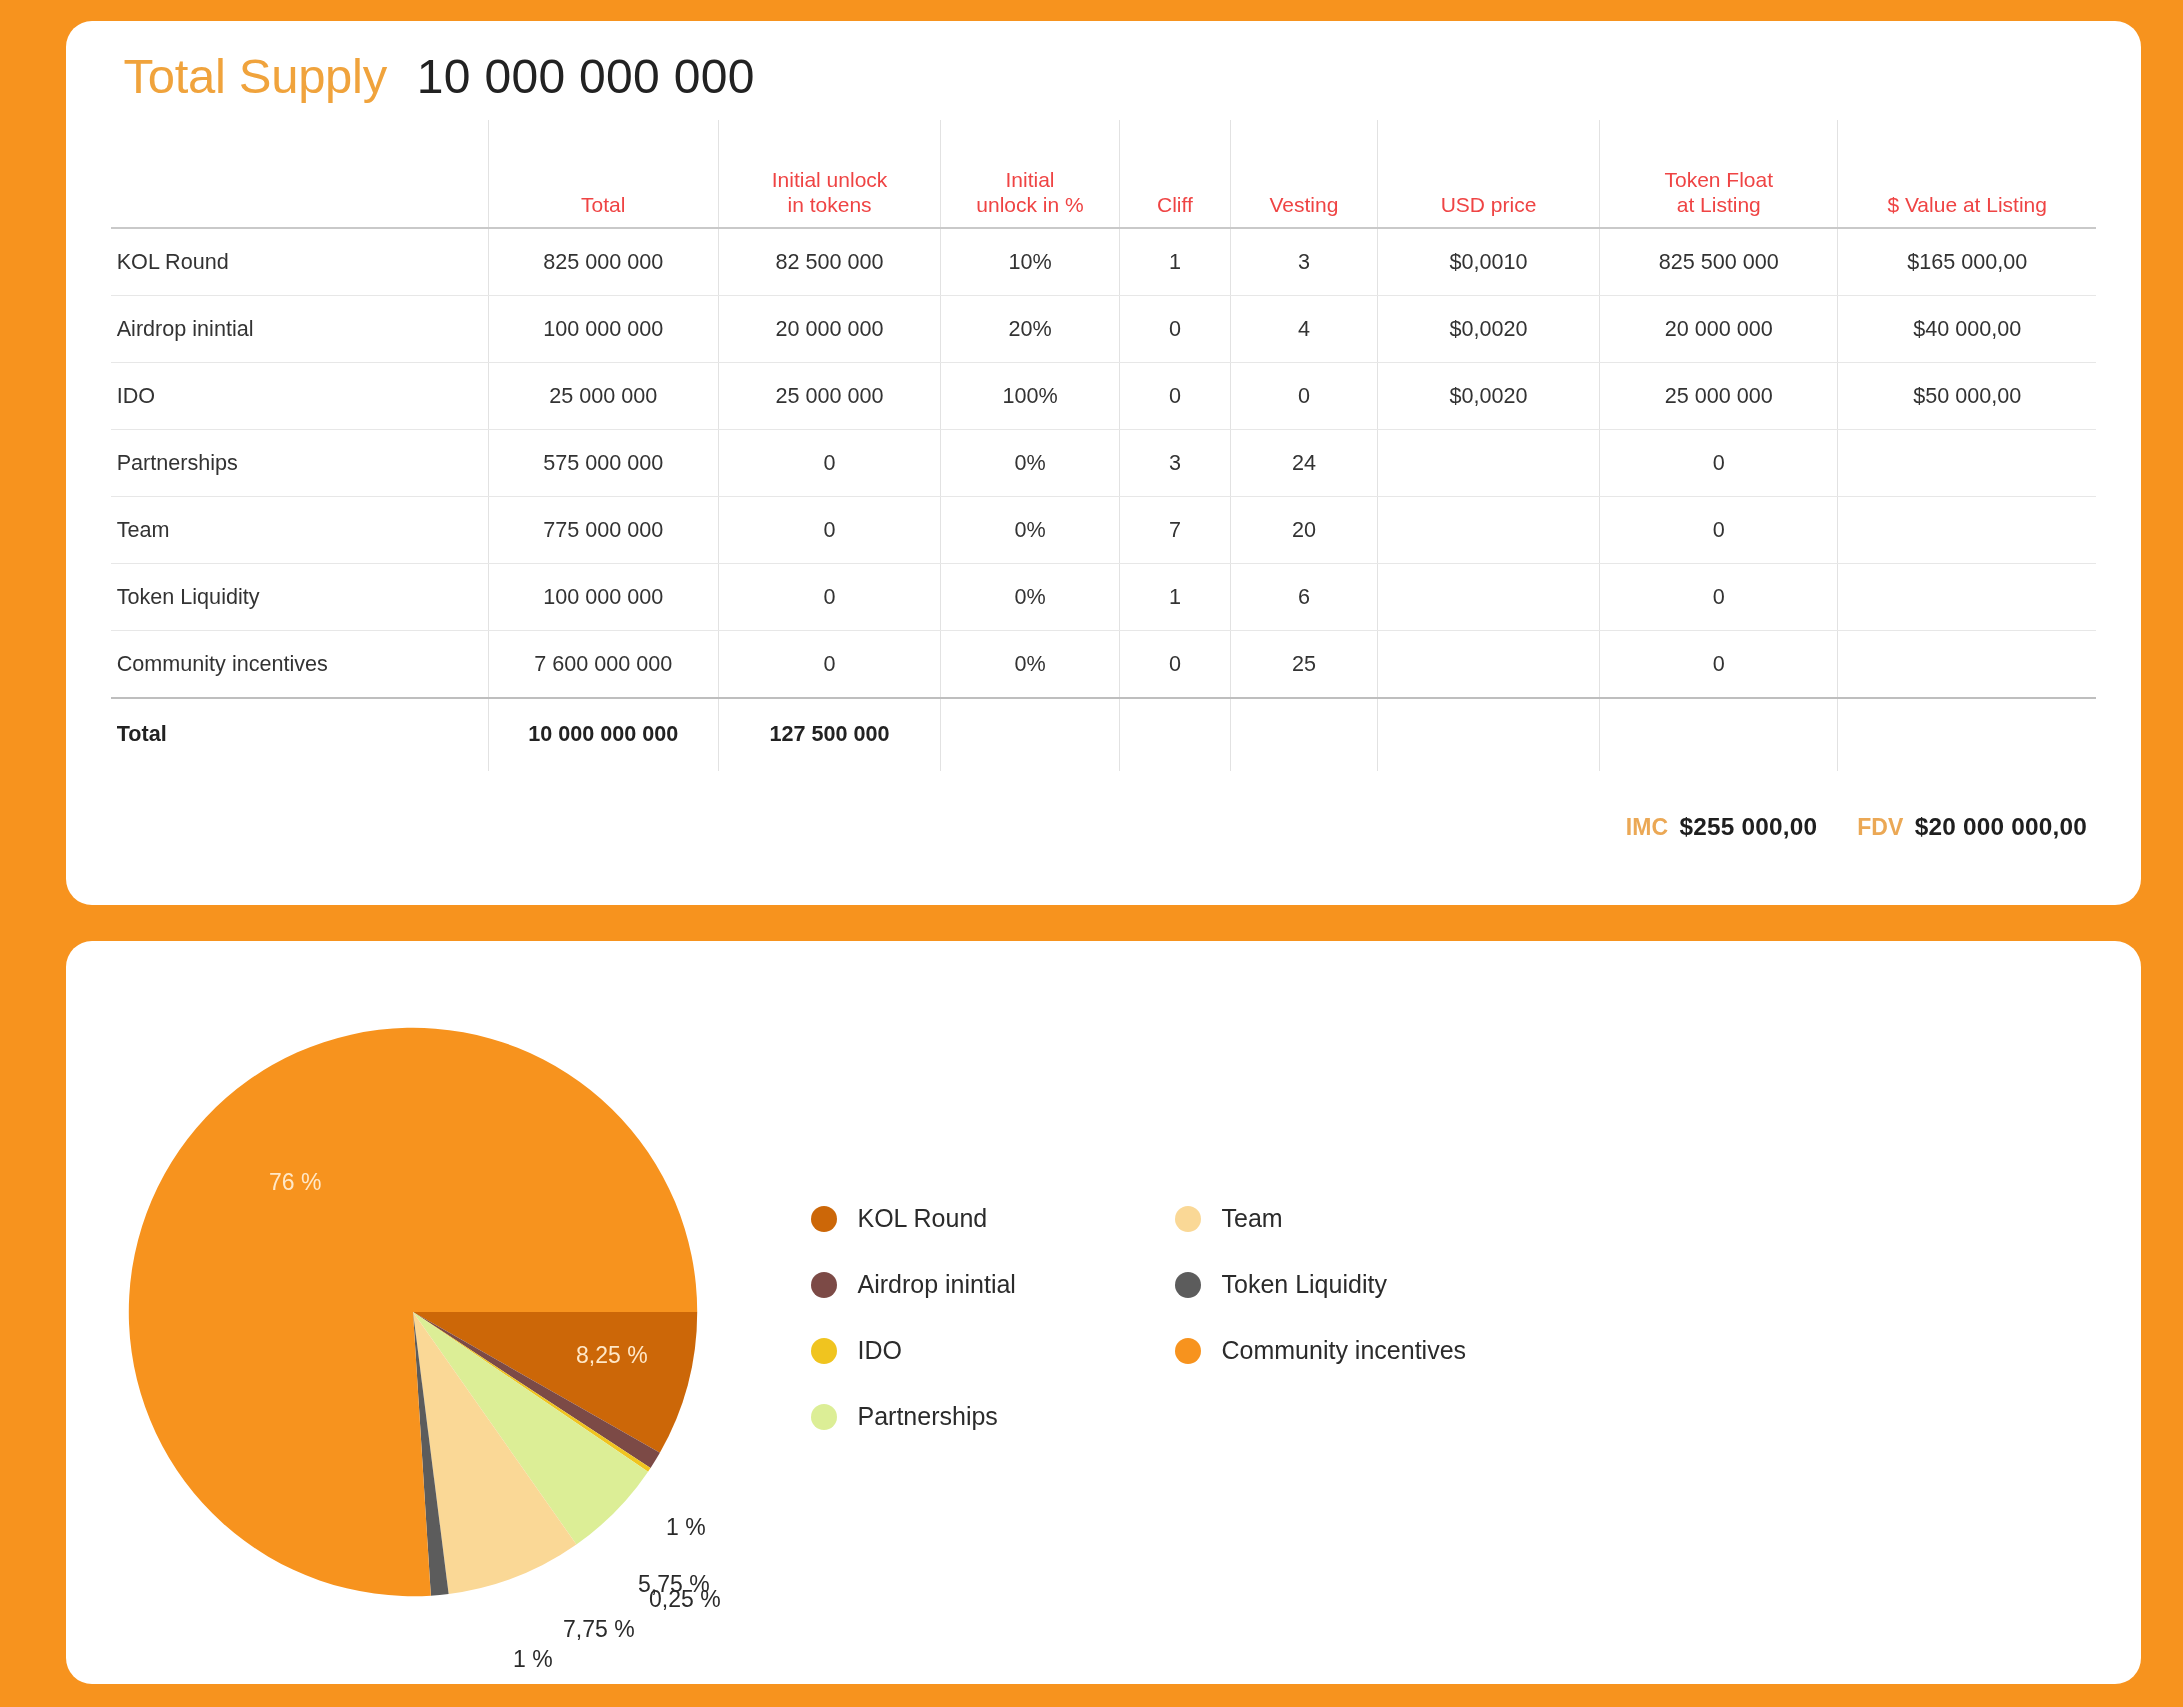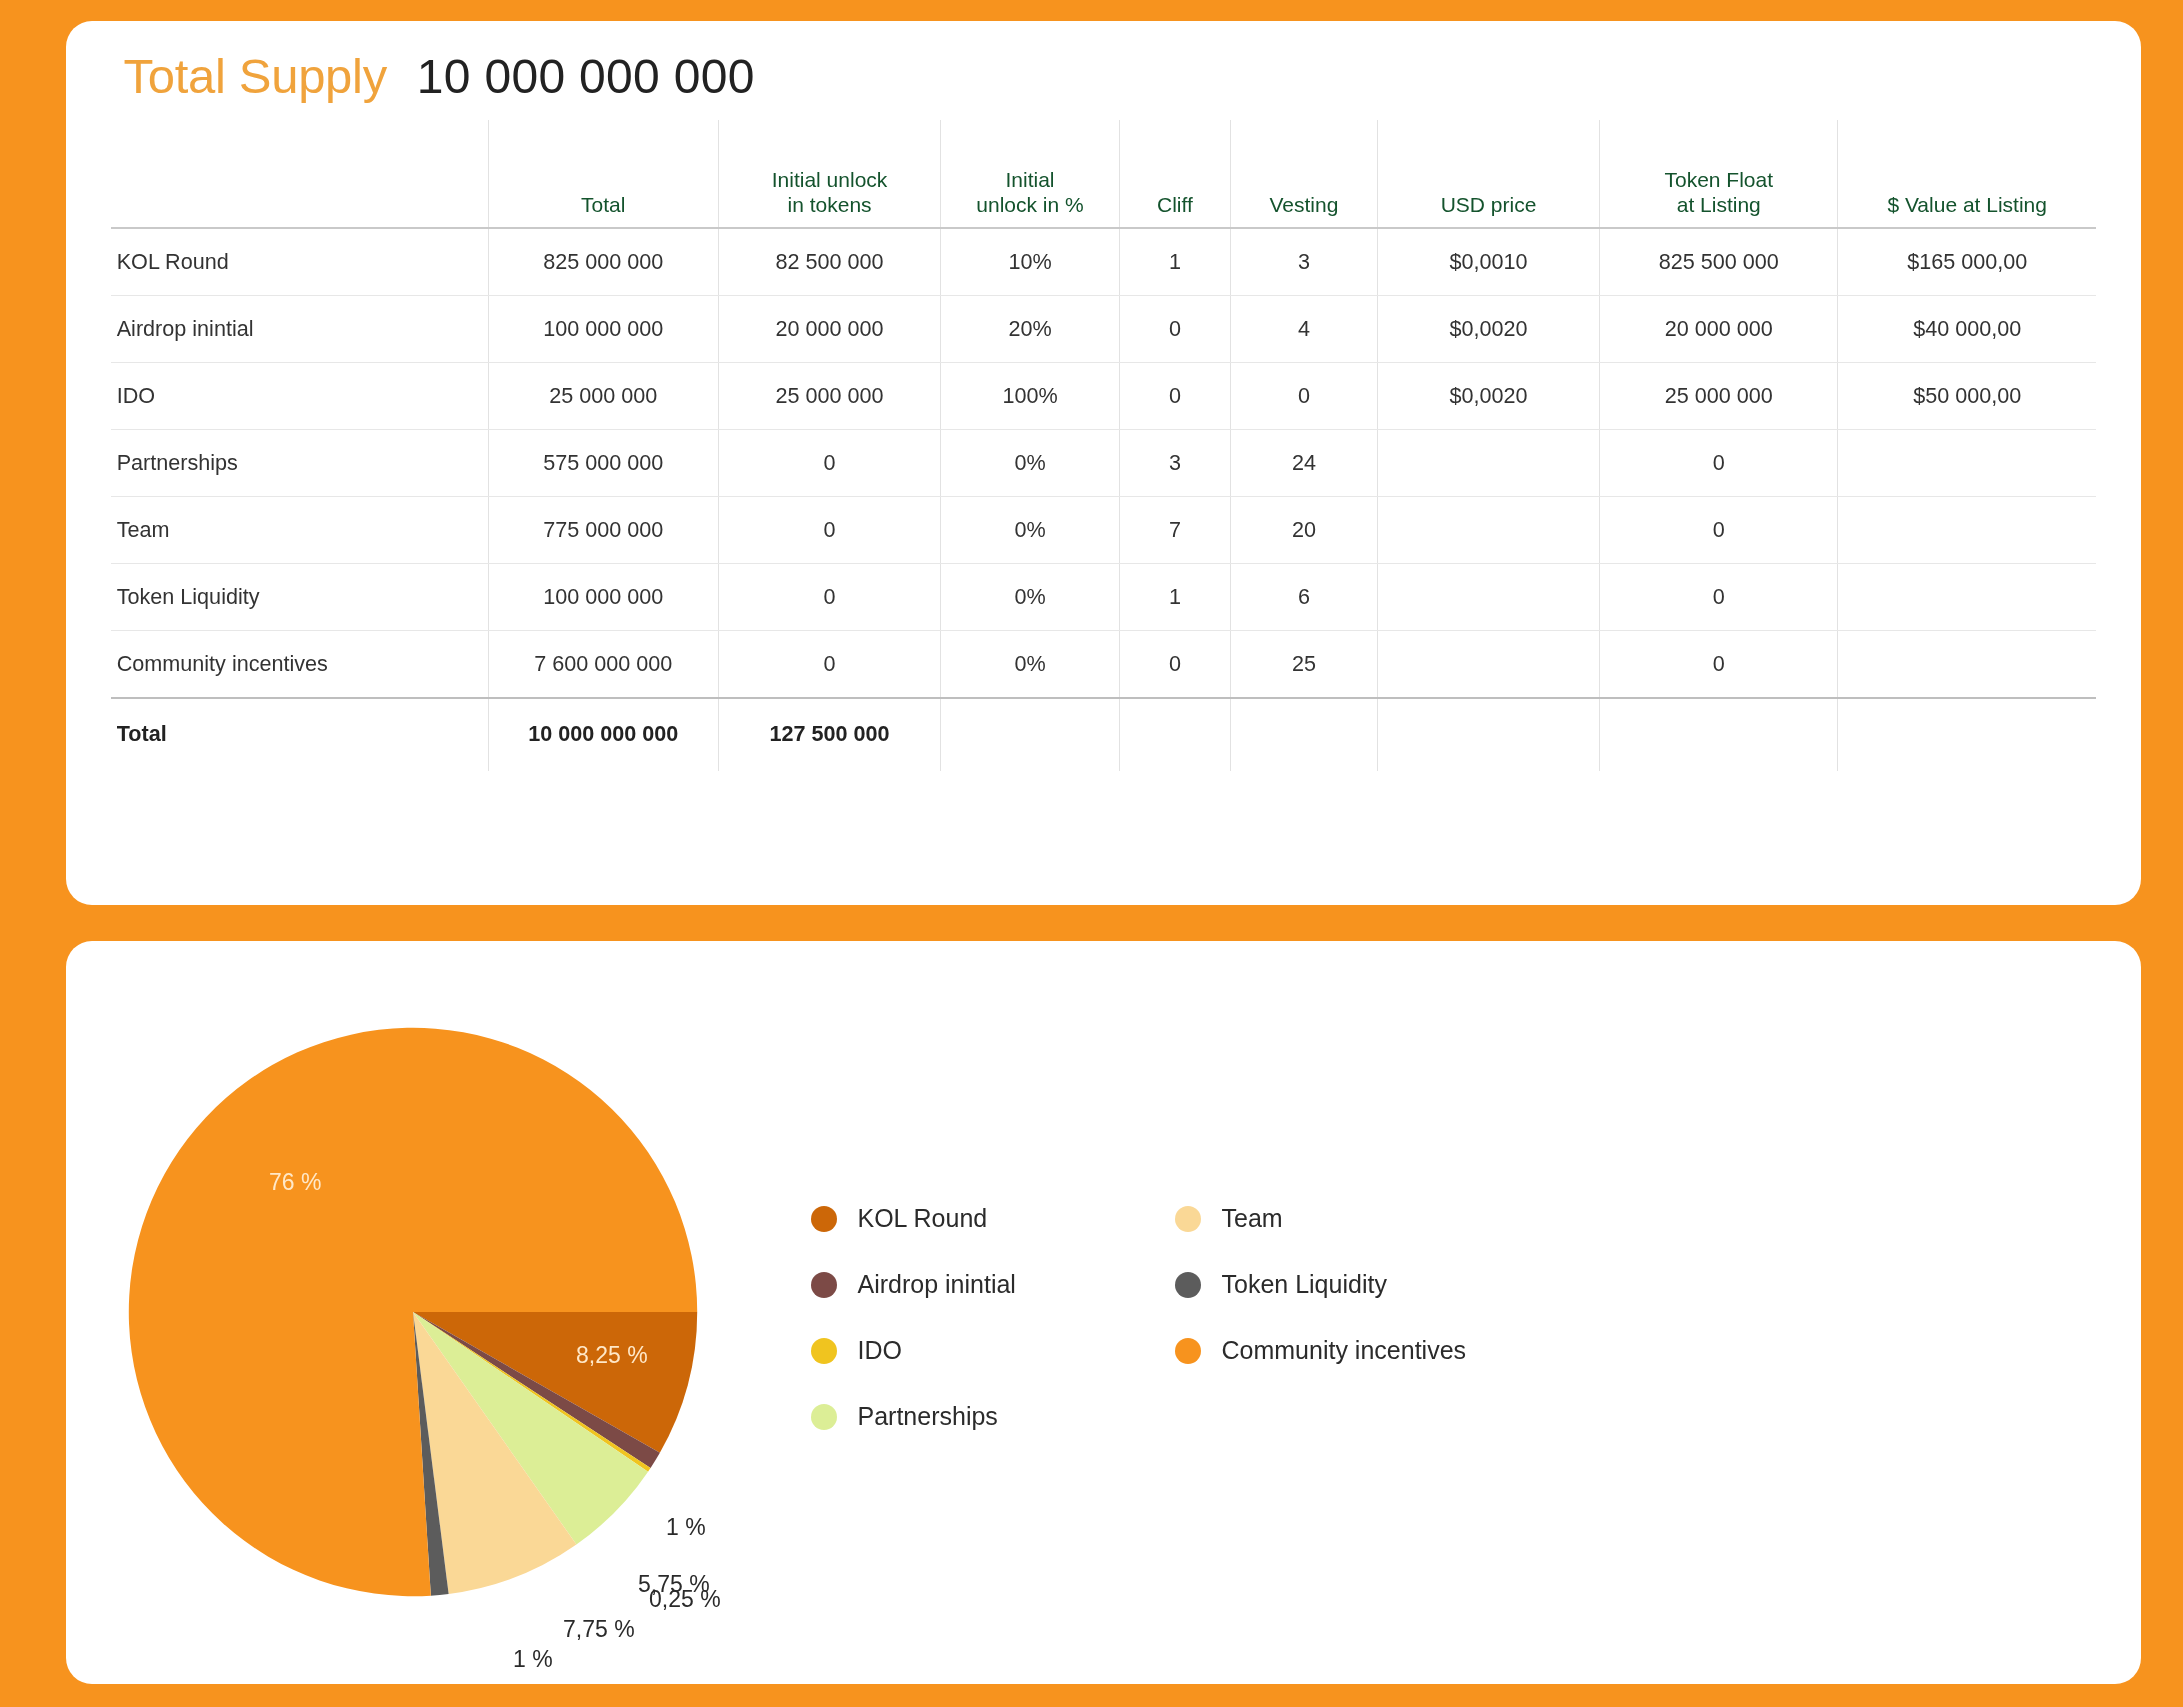--- a/index.html
+++ b/index.html
@@ -71,21 +71,21 @@
   table.tokenomics col.c-total    { width: 11.6%; }
   table.tokenomics col.c-unlocktk { width: 11.2%; }
   table.tokenomics col.c-unlockpc { width: 9.0%;  }
   table.tokenomics col.c-cliff    { width: 5.6%;  }
   table.tokenomics col.c-vesting  { width: 7.4%;  }
   table.tokenomics col.c-usd      { width: 11.2%; }
   table.tokenomics col.c-float    { width: 12.0%; }
   table.tokenomics col.c-value    { width: 13.0%; }
 
   table.tokenomics th {
-    color: #14532d;
+    color: #ef4444;
     font-size: 21px;
     font-weight: 400;
     line-height: 1.22;
     vertical-align: bottom;
     padding: 0 5.7px 9px 5.7px;
     text-align: center;
     height: 98px;
     border-left: 1.1px solid #E2E2E2;
   }
   table.tokenomics th.first {
@@ -351,20 +351,30 @@
           <td></td>
           <td></td>
           <td></td>
           <td></td>
           <td></td>
           <td></td>
         </tr>
       </tfoot>
     </table>
 
+    <div class="metrics" id="metrics">
+        <div class="metric">
+          <span class="metric-label">IMC</span>
+          <span class="metric-value">$255 000,00</span>
+        </div>
+        <div class="metric">
+          <span class="metric-label">FDV</span>
+          <span class="metric-value">$20 000 000,00</span>
+        </div>
+      </div>
   </div>
 
   <div class="card card-chart">
 
 
     <div class="pie-area">
       <svg class="pie-svg" id="pie-svg" width="648" height="648" viewBox="0 0 1140 1140">
           <path d="M 570 570 L 1070.00 570.00 A 500 500 0 0 1 1004.32 817.73 Z" fill="#CC6708"></path>
           <path d="M 570 570 L 1004.32 817.73 A 500 500 0 0 1 987.90 844.51 Z" fill="#7C4A46"></path>
           <path d="M 570 570 L 987.90 844.51 A 500 500 0 0 1 983.54 851.04 Z" fill="#F0C41F"></path>

